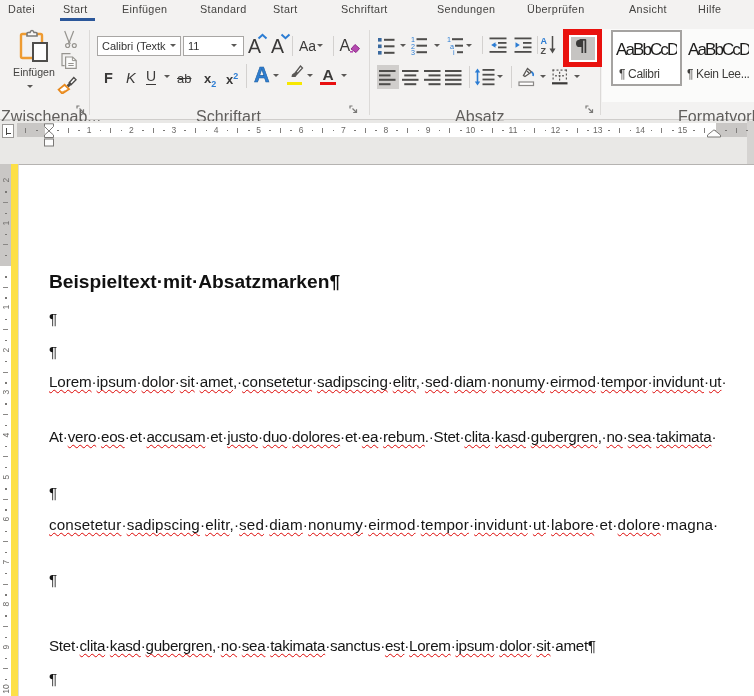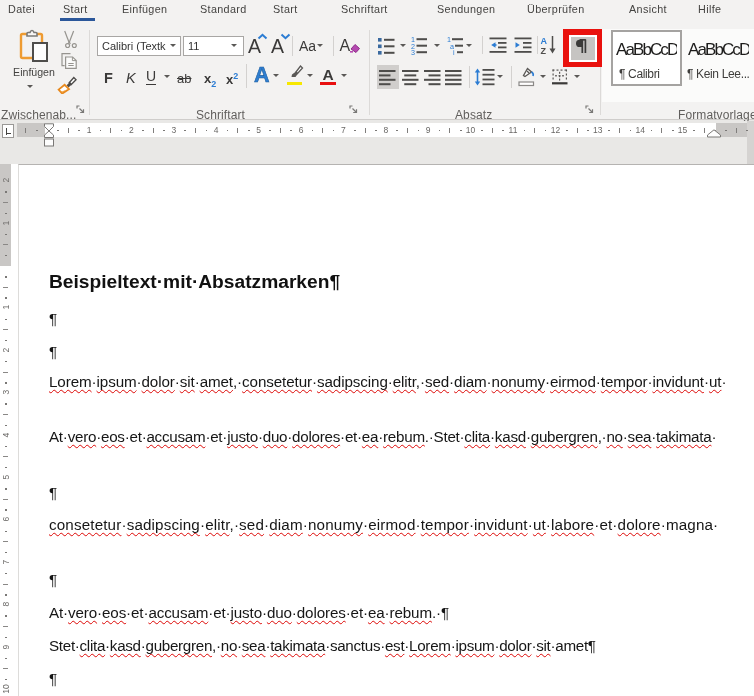--- a/index.html
+++ b/index.html
@@ -2,32 +2,32 @@
 <html><head><meta charset="utf-8"><title>Word</title>
 <style>
 *{margin:0;padding:0;box-sizing:border-box}
 html,body{width:754px;height:696px;overflow:hidden;font-family:"Liberation Sans",sans-serif;background:#e9e8e6}
 .abs{position:absolute}
 #root{position:relative;width:754px;height:696px}
 
 #top{position:absolute;left:0;top:0;width:754px;height:120px;background:#f3f2f1;border-bottom:1px solid #cfcdcb}
 .mi{position:absolute;top:2.5px;font-size:10.8px;color:#444341;letter-spacing:0.35px}
 .gsep{position:absolute;top:30px;width:1px;height:85px;background:#dcdad8}
-.glabel{position:absolute;top:108px;font-size:12px;color:#605e5c;letter-spacing:0.1px}
+.glabel{position:absolute;top:108px;font-size:16px;color:#605e5c;letter-spacing:0.1px}
 .dd{position:absolute;width:0;height:0;border-left:3px solid transparent;border-right:3px solid transparent;border-top:3.6px solid #5a5856}
 .rsep{position:absolute;width:1px;background:#d3d1cf}
 .combo{position:absolute;background:#fff;border:1px solid #a8a6a4;font-size:11px;color:#333}
 .ic{position:absolute}
 
 #rulerband{position:absolute;left:0;top:121px;width:754px;height:43px;background:#e9e8e6}
 #hruler{position:absolute;left:17px;top:123px;height:14px;background:#fff}
 .rnum{position:absolute;font-size:8.5px;color:#6a6866;top:125px;width:20px;text-align:center}
 .vnum{position:absolute;font-size:8.5px;color:#6a6866;left:0px;width:11px;text-align:center;transform:rotate(-90deg)}
 
-#doc{position:absolute;left:0;top:164px;width:754px;height:532px;background:#ffffff}
+#doc{position:absolute;left:0;top:164px;width:754px;height:532px;background:#fde047}
 #page{position:absolute;left:18px;top:0px;width:736px;height:532px;background:#fff;border-top:1px solid #b5b3b1;border-left:1px solid #dddcda}
 #vruler{position:absolute;left:0;top:0;width:11px;height:532px;background:#fff}
 .tl{position:absolute;left:49px;white-space:pre;font-size:15.2px;letter-spacing:-0.1px;color:#161616;line-height:19px}
 .sq{text-decoration:underline;text-decoration-style:wavy;text-decoration-color:#dd0806;text-decoration-thickness:1.2px;text-underline-offset:2px;text-decoration-skip-ink:none}
 .hl{font-weight:bold;font-size:19.2px;letter-spacing:0px;color:#111}
 </style></head>
 <body>
 <div id="root">
 <div id="top"></div>
 <span class="mi" style="left:8px">Datei</span>
@@ -398,16 +398,15 @@
 <div class="abs" style="left:3px;top:504.3px;width:5px;height:1px;background:#8a8886"></div>
 <div class="abs" style="left:5px;top:514.9px;width:1.5px;height:1.5px;background:#7a7876"></div>
 <div class="tl hl" style="top:108px">Beispieltext·mit·Absatzmarken¶</div>
 <div class="tl" style="top:145px">¶</div>
 <div class="tl" style="top:178px">¶</div>
 <div class="tl" style="top:208px"><span class="sq">Lorem</span>·<span class="sq">ipsum</span>·<span class="sq">dolor</span>·<span class="sq">sit</span>·<span class="sq">amet</span>,·<span class="sq">consetetur</span>·<span class="sq">sadipscing</span>·<span class="sq">elitr</span>,·<span class="sq">sed</span>·<span class="sq">diam</span>·<span class="sq">nonumy</span>·<span class="sq">eirmod</span>·<span class="sq">tempor</span>·<span class="sq">invidunt</span>·<span class="sq">ut</span>·</div>
 <div class="tl" style="top:263px;letter-spacing:-0.26px">At·<span class="sq">vero</span>·<span class="sq">eos</span>·et·<span class="sq">accusam</span>·et·<span class="sq">justo</span>·<span class="sq">duo</span>·<span class="sq">dolores</span>·et·<span class="sq">ea</span>·<span class="sq">rebum</span>.·Stet·<span class="sq">clita</span>·<span class="sq">kasd</span>·<span class="sq">gubergren</span>,·<span class="sq">no</span>·<span class="sq">sea</span>·<span class="sq">takimata</span>·</div>
 <div class="tl" style="top:319px">¶</div>
 <div class="tl" style="top:351px;letter-spacing:0.15px"><span class="sq">consetetur</span>·<span class="sq">sadipscing</span>·<span class="sq">elitr</span>,·<span class="sq">sed</span>·<span class="sq">diam</span>·<span class="sq">nonumy</span>·<span class="sq">eirmod</span>·<span class="sq">tempor</span>·<span class="sq">invidunt</span>·<span class="sq">ut</span>·<span class="sq">labore</span>·et·<span class="sq">dolore</span>·magna·</div>
 <div class="tl" style="top:406px">¶</div>
-<div class="tl" style="top:439px;letter-spacing:-0.13px">At·<span class="sq">vero</span>·<span class="sq">eos</span>·et·<span class="sq">accusam</span>·et·<span class="sq">justo</span>·<span class="sq">duo</span>·<span class="sq">dolores</span>·et·<span class="sq">ea</span>·<span class="sq">rebum</span>.·¶</div>
 <div class="tl" style="top:472px;letter-spacing:-0.3px">Stet·<span class="sq">clita</span>·<span class="sq">kasd</span>·<span class="sq">gubergren</span>,·<span class="sq">no</span>·<span class="sq">sea</span>·<span class="sq">takimata</span>·sanctus·<span class="sq">est</span>·<span class="sq">Lorem</span>·<span class="sq">ipsum</span>·<span class="sq">dolor</span>·<span class="sq">sit</span>·amet¶</div>
 <div class="tl" style="top:505px">¶</div>
 </div>
 </div>
 </body></html>

